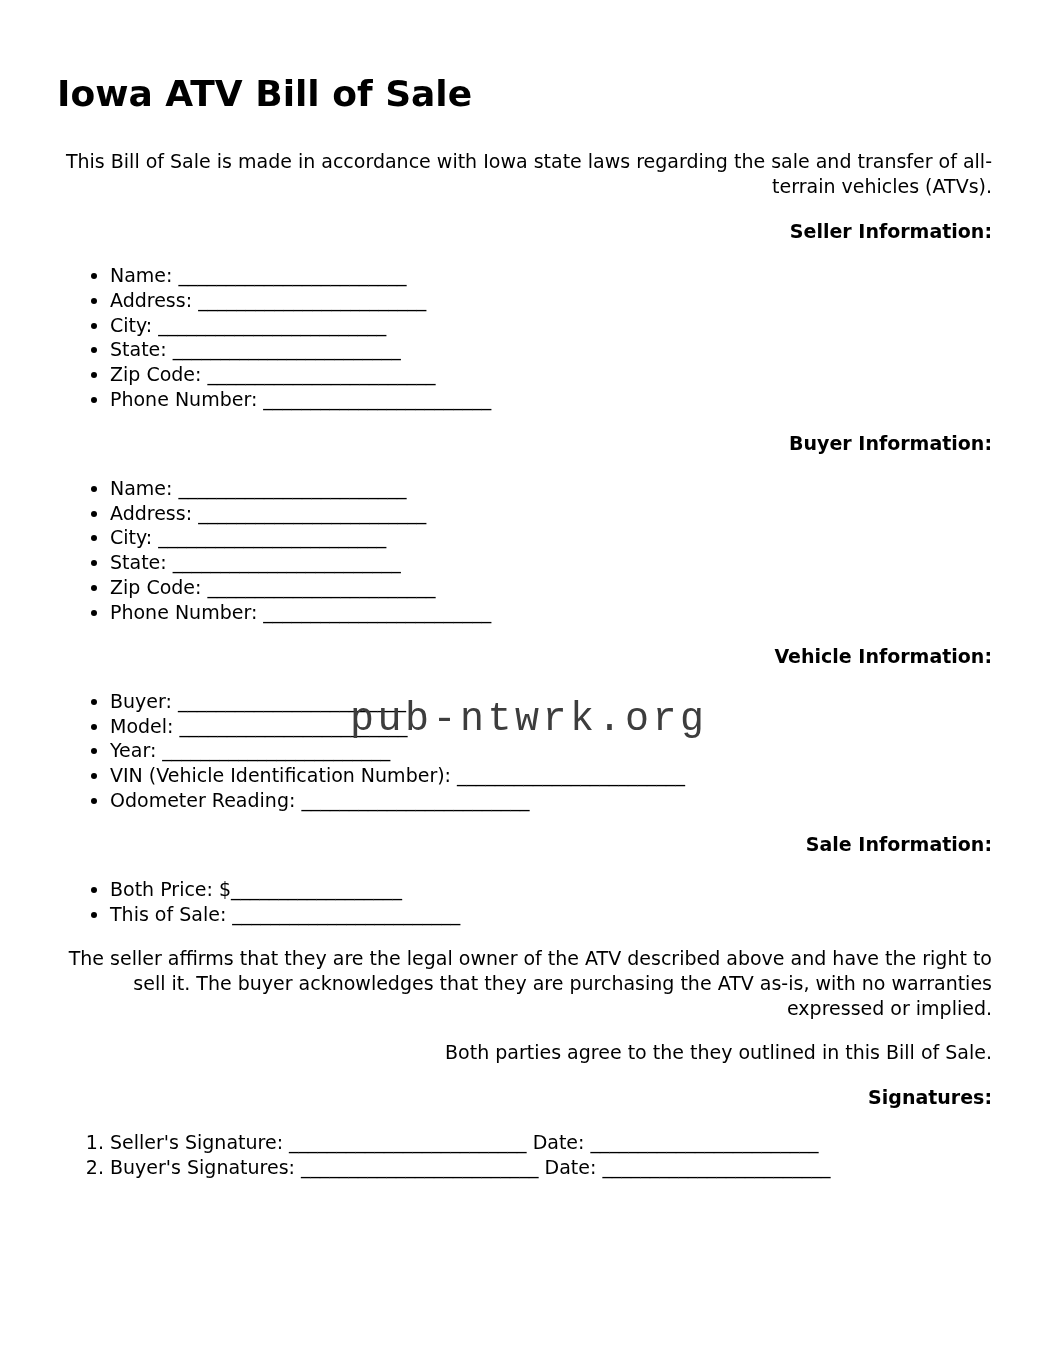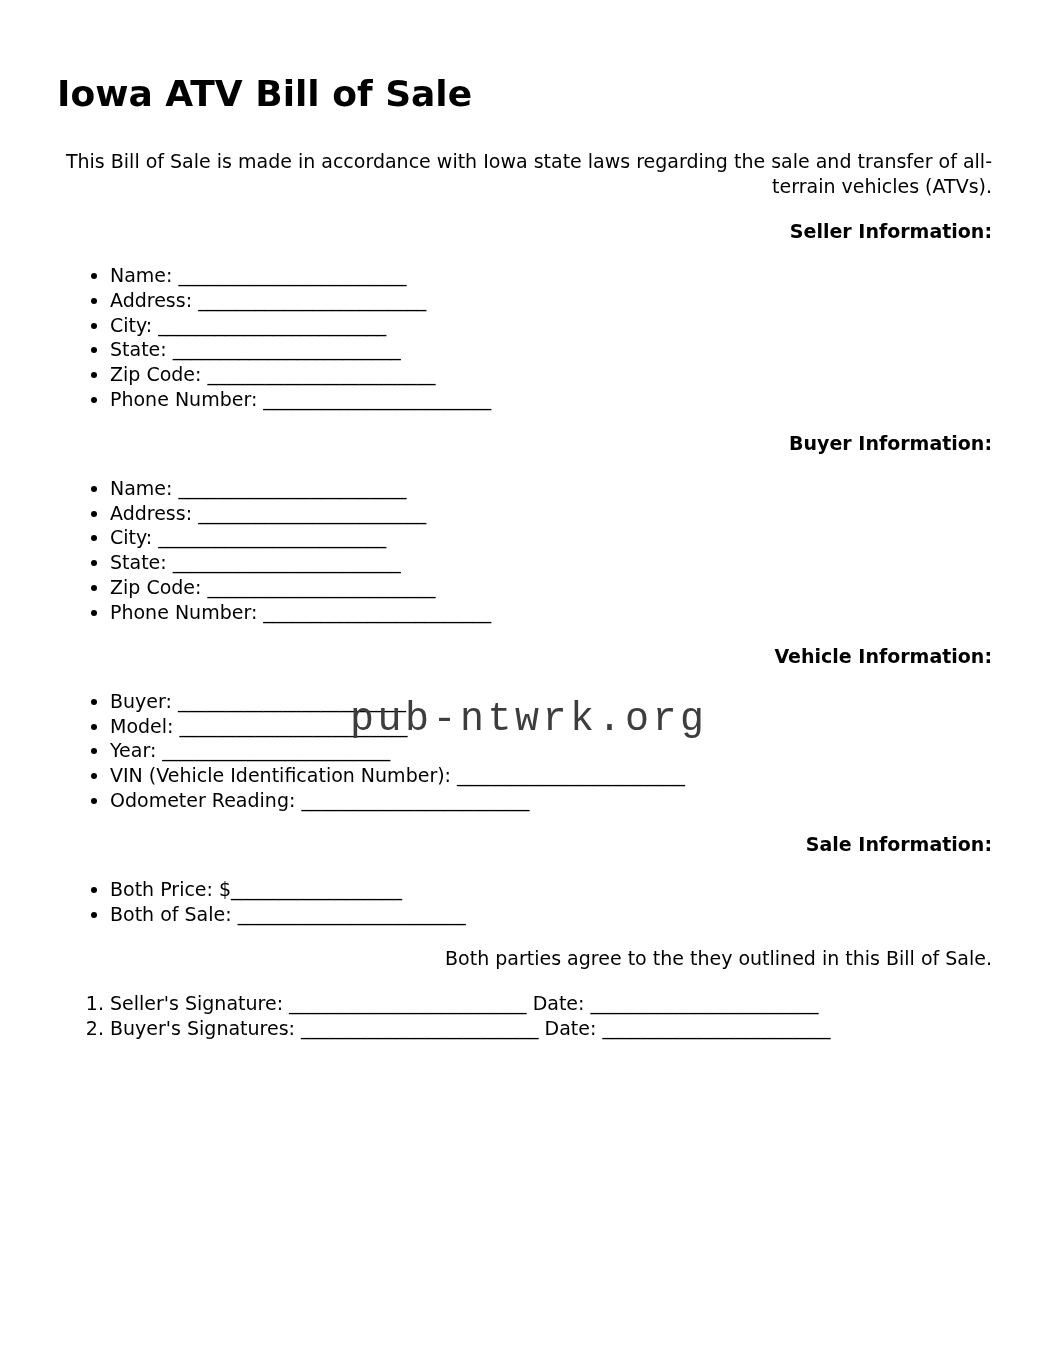--- a/index.html
+++ b/index.html
@@ -78,26 +78,28 @@
     <li><span>Buyer:</span> <span class="blank-line">________________________</span></li>
     <li><span>Model:</span> <span class="blank-line">________________________</span></li>
     <li><span>Year:</span> <span class="blank-line">________________________</span></li>
     <li><span>VIN (Vehicle Identification Number):</span> <span class="blank-line">________________________</span></li>
     <li><span>Odometer Reading:</span> <span class="blank-line">________________________</span></li>
   </ul>
 
   <p class="section-heading">Sale Information:</p>
   <ul class="fields">
     <li><span>Both Price:</span> <span class="blank-line">$__________________</span></li>
-    <li><span>Both of Sale:</span> <span class="blank-line">________________________</span></li>
+    <li><span>This of Sale:</span> <span class="blank-line">________________________</span></li>
   </ul>
 
+  <p>The seller affirms that they are the legal owner of the ATV described above and have the right to sell it. The buyer acknowledges that they are purchasing the ATV as-is, with no warranties expressed or implied.</p>
 
   <p>Both parties agree to the they outlined in this Bill of Sale.</p>
 
+  <p class="section-heading">Signatures:</p>
   <ol class="sig-list">
     <li><span>Seller's Signature:</span> <span class="blank-line">_________________________</span> <span>Date:</span> <span class="blank-line">________________________</span></li>
     <li><span>Buyer's Signatures:</span> <span class="blank-line">_________________________</span> <span>Date:</span> <span class="blank-line">________________________</span></li>
   </ol>
 
 </div>
 
 <div class="watermark">pub-ntwrk.org</div>
 
 </body></html>

